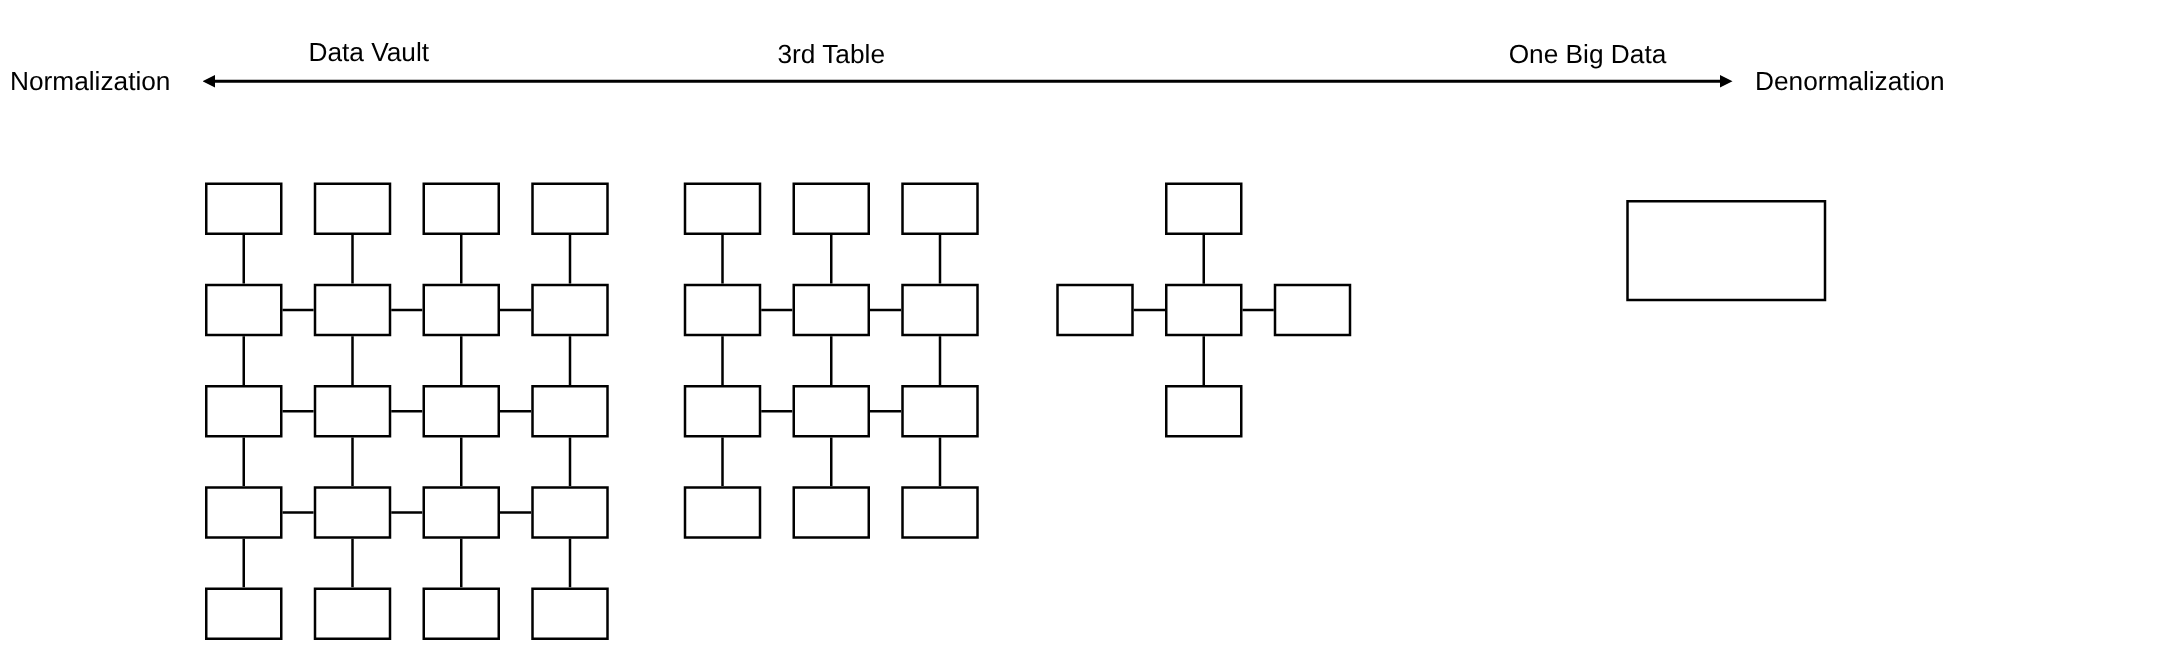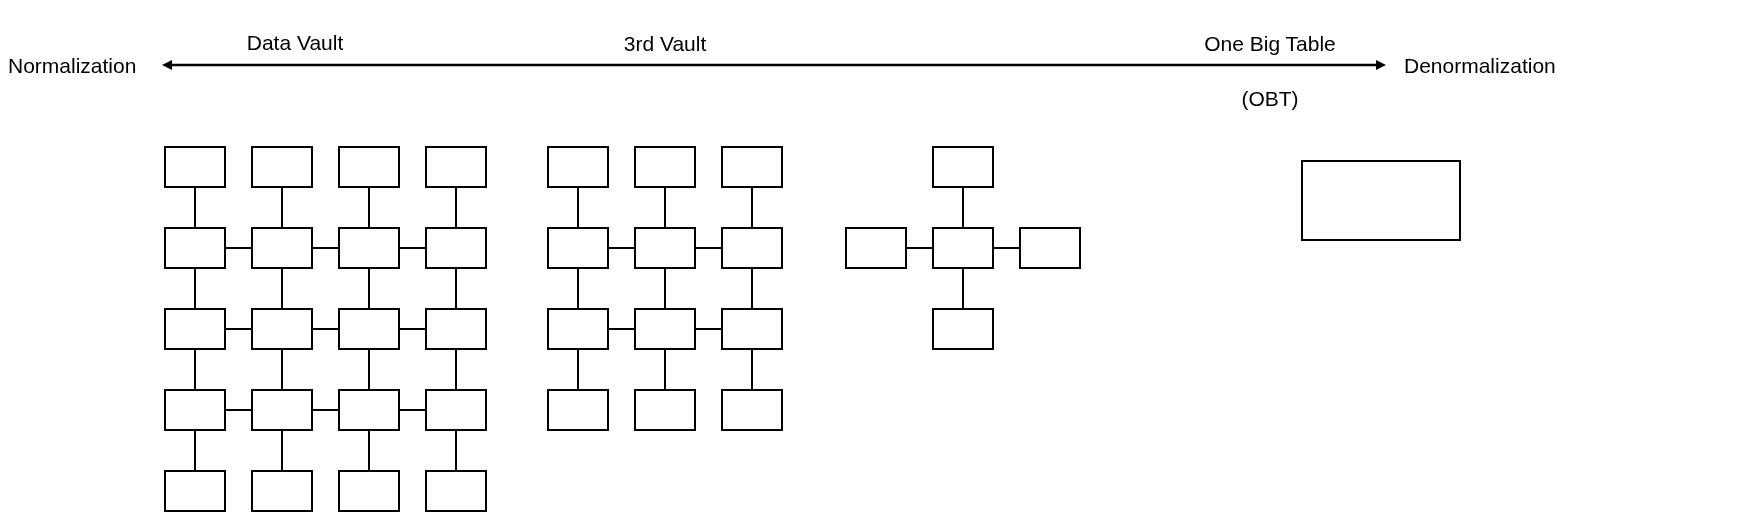--- a/index.html
+++ b/index.html
@@ -79,25 +79,24 @@
         <path d="M2,0 L2,10 L12,5 z" fill="#000000"></path>
       </marker>
     </defs>
     <line x1="12" y1="15" x2="1216" y2="15" stroke="#000000" stroke-width="2.5" marker-start="url(#arrow-left)" marker-end="url(#arrow-right)"></line>
   </svg>
 
   <div class="stage-label" id="stage-label-0">
     <div>Data Vault</div>
   </div>
   <div class="stage-label" id="stage-label-1">
-    <div>3rd Vault</div>
+    <div>3rd Table</div>
   </div>
   <div class="stage-label" id="stage-label-3">
-    <div>One Big Table</div>
-    <div>(OBT)</div>
+    <div>One Big Data</div>
   </div>
 
   <div class="cluster" id="cluster-data-vault" style="left: 0px; top: 0px; width: 1742px; height: 524px;">
       <div class="node-box" style="left: 164px; top: 146px; width: 62px; height: 42px;"></div>
       <div class="connector v" style="left: 194px; top: 188px; height: 39px;"></div>
       <div class="node-box" style="left: 251px; top: 146px; width: 62px; height: 42px;"></div>
       <div class="connector v" style="left: 281px; top: 188px; height: 39px;"></div>
       <div class="node-box" style="left: 338px; top: 146px; width: 62px; height: 42px;"></div>
       <div class="connector v" style="left: 368px; top: 188px; height: 39px;"></div>
       <div class="node-box" style="left: 425px; top: 146px; width: 62px; height: 42px;"></div>

